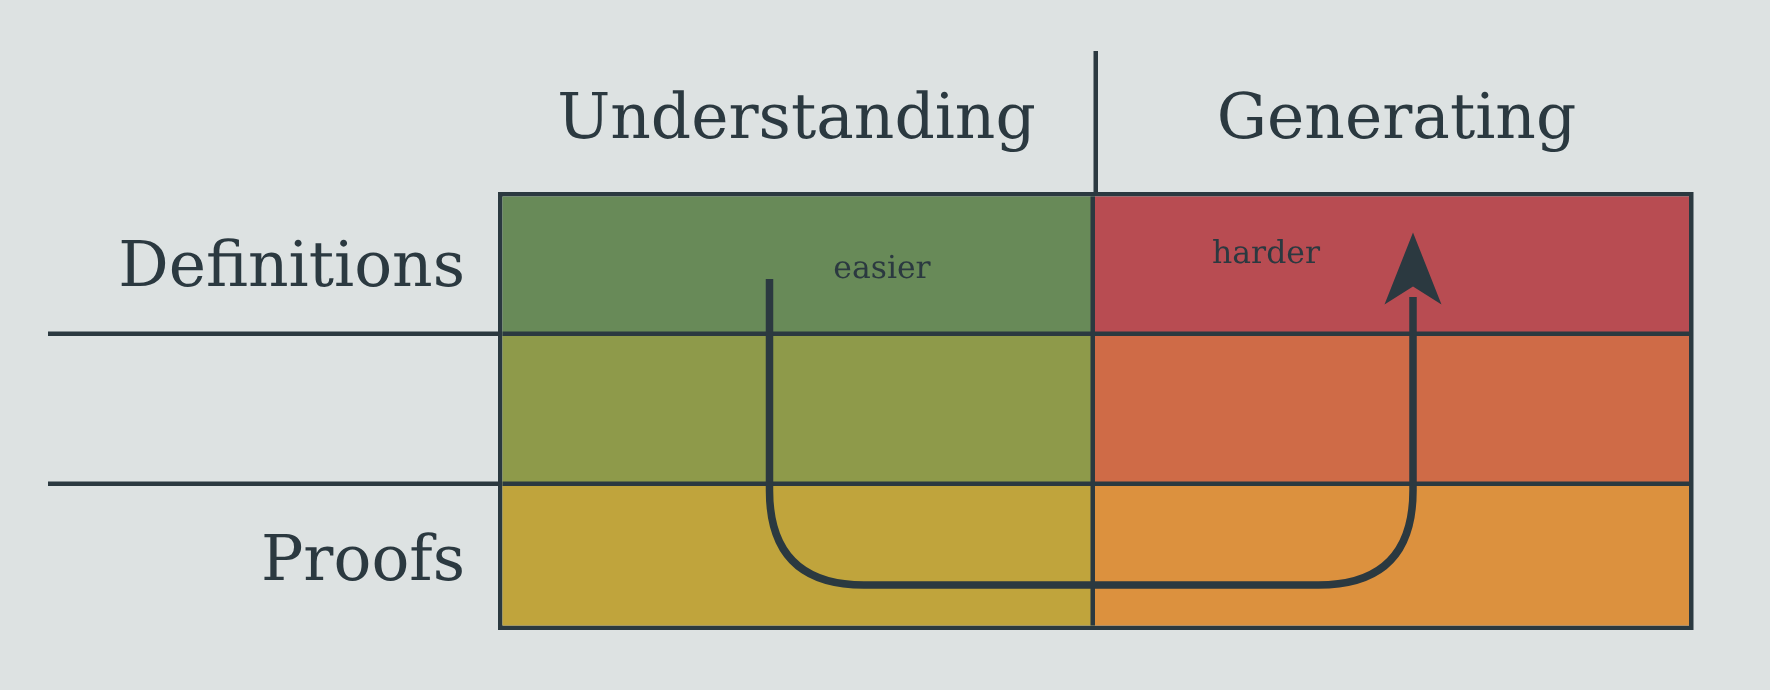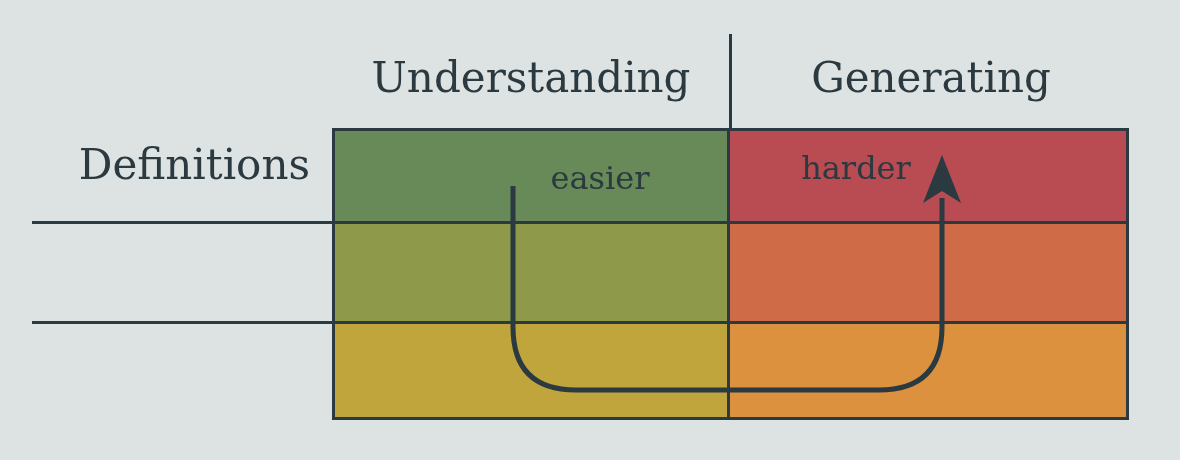--- a/index.html
+++ b/index.html
@@ -41,21 +41,21 @@
   
   .row-header {
     position: absolute;
     left: 0;
     width: 310px;
     text-align: right;
     font-size: 42px;
     white-space: nowrap;
     transform: translateY(-50%);
   }
-  .row-header.definitions { top: 164px; }
+  .row-header.definitions { top: 176px; }
   .row-header.theorems    { top: 274px; }
   .row-header.proofs      { top: 372px; }
 
   
   .row-rule {
     position: absolute;
     left: 32px;
     width: 300px;
     height: 3px;
     background: #2b3940;
@@ -75,24 +75,23 @@
     grid-template-columns: 395px 1fr;
     grid-template-rows: 93px 100px 1fr;
   }
   .cell { position: relative; }
   .cell.col-0 { border-right: 3px solid #2b3940; }
   .cell.row-0, .cell.row-1 { border-bottom: 3px solid #2b3940; }
 
   
   .annotation {
     position: absolute;
-    font-size: 32px;
+    font-size: 21px;
     white-space: nowrap;
     transform: translate(-50%, -50%);
-    margin-left: 12px;
   }
   .annotation.easier { left: 588px; top: 178px; }
   .annotation.harder { left: 844px; top: 168px; }
 
   
   .arrow-overlay {
     position: absolute;
     left: 0;
     top: 0;
     width: 1180px;
@@ -107,20 +106,21 @@
 
   <div class="col-header understanding">Understanding</div>
 
   <div class="col-header generating">Generating</div>
 
   <div class="header-divider"></div>
 
   <div class="row-header definitions">Definitions</div>
 
 
+  <div class="row-header proofs">Proofs</div>
 
   <div class="row-rule rule-1"></div>
   <div class="row-rule rule-2"></div>
 
   <div class="matrix">
     <div class="cell col-0 row-0" style="background: rgb(104, 138, 88);"></div>
     <div class="cell col-1 row-0" style="background: rgb(184, 76, 82);"></div>
     <div class="cell col-0 row-1" style="background: rgb(142, 154, 74);"></div>
     <div class="cell col-1 row-1" style="background: rgb(207, 107, 71);"></div>
     <div class="cell col-0 row-2" style="background: rgb(192, 164, 60);"></div>

